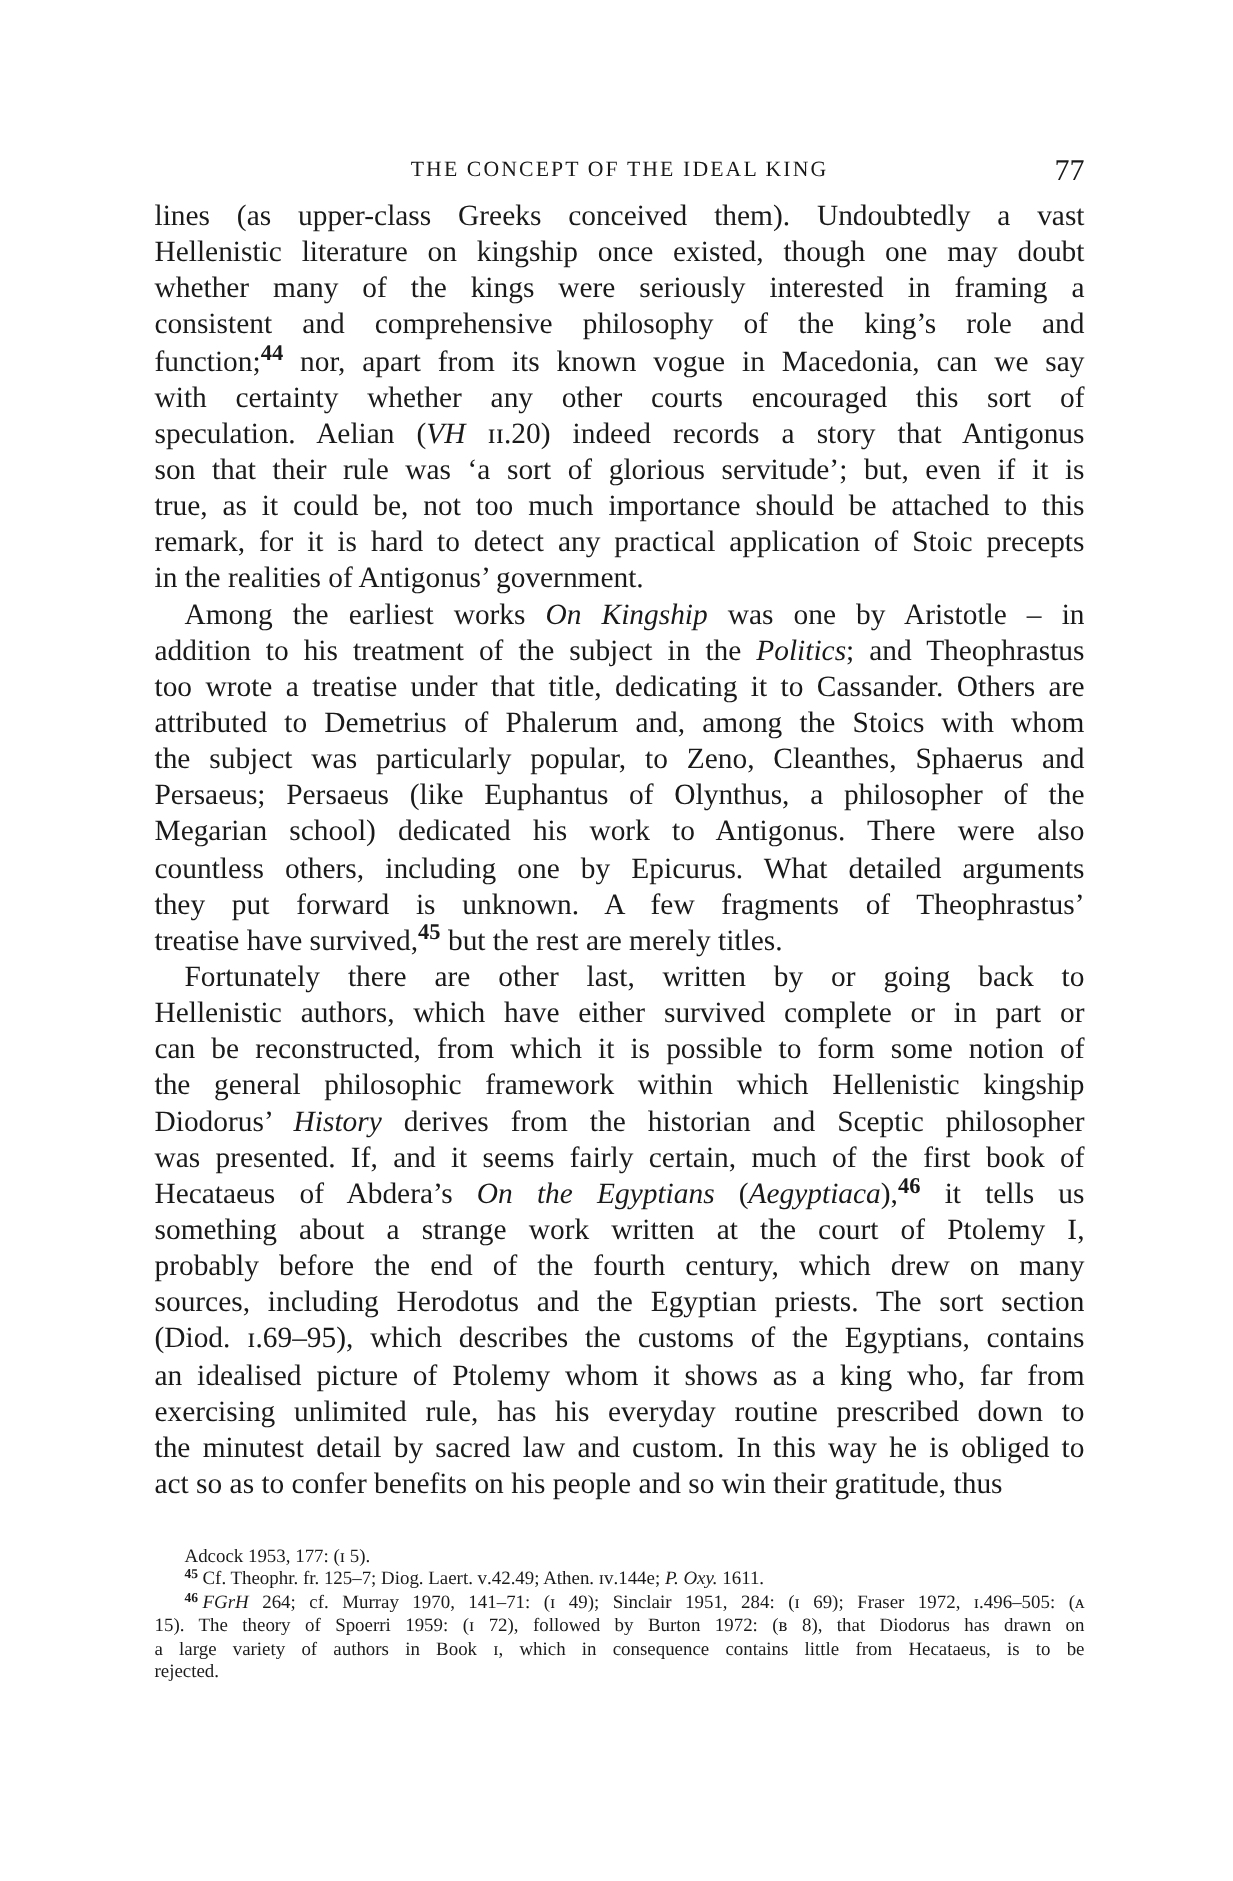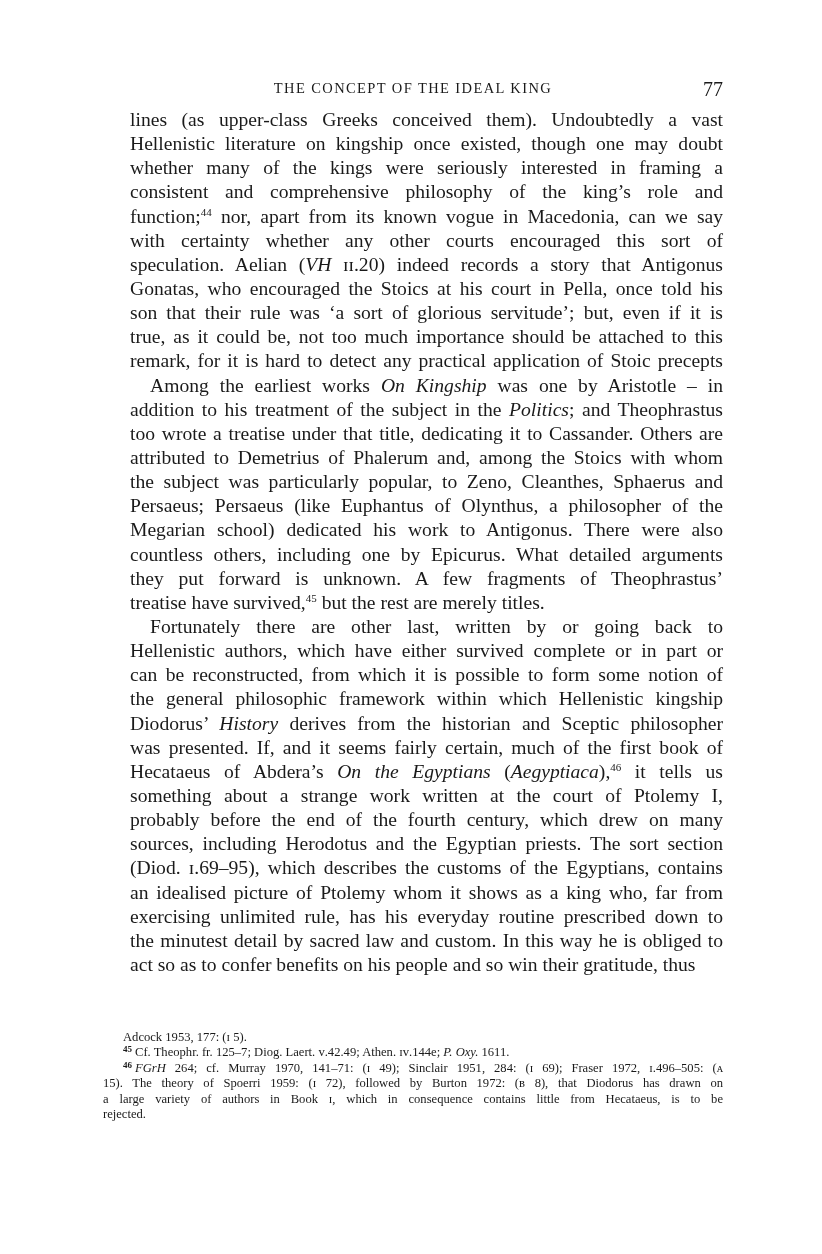--- a/index.html
+++ b/index.html
@@ -19,61 +19,61 @@
       position: absolute;
       left: 103px;
       top: 78px;
       width: 620px;
     }
     .running-head {
       position: relative;
       height: 28px;
       font-size: 14.5px;
       letter-spacing: 1.4px;
+      margin-top: 25px;
     }
     .running-title {
       position: absolute;
       left: 0;
       right: 0;
       text-align: center;
       top: 2px;
     }
     .page-number {
       position: absolute;
       right: 0;
       top: 0;
       font-size: 20px;
       letter-spacing: 0;
     }
     .body-text {
       font-size: 19.6px;
       line-height: 24.15px;
       text-align: justify;
       margin-top: 2px;
-      margin-left: 27px;
     }
     .line {
       display: block;
       text-align: justify;
       text-align-last: justify;
       white-space: nowrap;
       overflow: visible;
       height: 24.15px;
     }
     .line.last {
       text-align-last: left;
     }
     .line.ind {
       padding-left: 20px;
     }
     sup {
-      font-size: 11px;
+      font-size: 15px;
       line-height: 0;
       vertical-align: 7px;
-      font-weight: normal;
+      font-weight: bold;
     }
     .footnotes {
       position: absolute;
       left: 103px;
       top: 1030px;
       width: 620px;
       font-size: 12.6px;
       line-height: 15.4px;
     }
     .fn-line {
@@ -107,24 +107,24 @@
     <span class="page-number">77</span>
   </div>
   <div class="body-text" id="body-text">
       <span class="line">lines (as upper-class Greeks conceived them). Undoubtedly a vast</span>
       <span class="line">Hellenistic literature on kingship once existed, though one may doubt</span>
       <span class="line">whether many of the kings were seriously interested in framing a</span>
       <span class="line">consistent and comprehensive philosophy of the king’s role and</span>
       <span class="line">function;<sup>44</sup> nor, apart from its known vogue in Macedonia, can we say</span>
       <span class="line">with certainty whether any other courts encouraged this sort of</span>
       <span class="line">speculation. Aelian (<i>VH</i> ɪɪ.20) indeed records a story that Antigonus</span>
-      <span class="line">Gonatas, who encouraged the Stoics at his court in Pella, once told his</span>
       <span class="line">son that their rule was ‘a sort of glorious servitude’; but, even if it is</span>
       <span class="line">true, as it could be, not too much importance should be attached to this</span>
       <span class="line">remark, for it is hard to detect any practical application of Stoic precepts</span>
+      <span class="line last">in the realities of Antigonus’ government.</span>
       <span class="line ind">Among the earliest works <i>On Kingship</i> was one by Aristotle – in</span>
       <span class="line">addition to his treatment of the subject in the <i>Politics</i>; and Theophrastus</span>
       <span class="line">too wrote a treatise under that title, dedicating it to Cassander. Others are</span>
       <span class="line">attributed to Demetrius of Phalerum and, among the Stoics with whom</span>
       <span class="line">the subject was particularly popular, to Zeno, Cleanthes, Sphaerus and</span>
       <span class="line">Persaeus; Persaeus (like Euphantus of Olynthus, a philosopher of the</span>
       <span class="line">Megarian school) dedicated his work to Antigonus. There were also</span>
       <span class="line">countless others, including one by Epicurus. What detailed arguments</span>
       <span class="line">they put forward is unknown. A few fragments of Theophrastus’</span>
       <span class="line last">treatise have survived,<sup>45</sup> but the rest are merely titles.</span>

